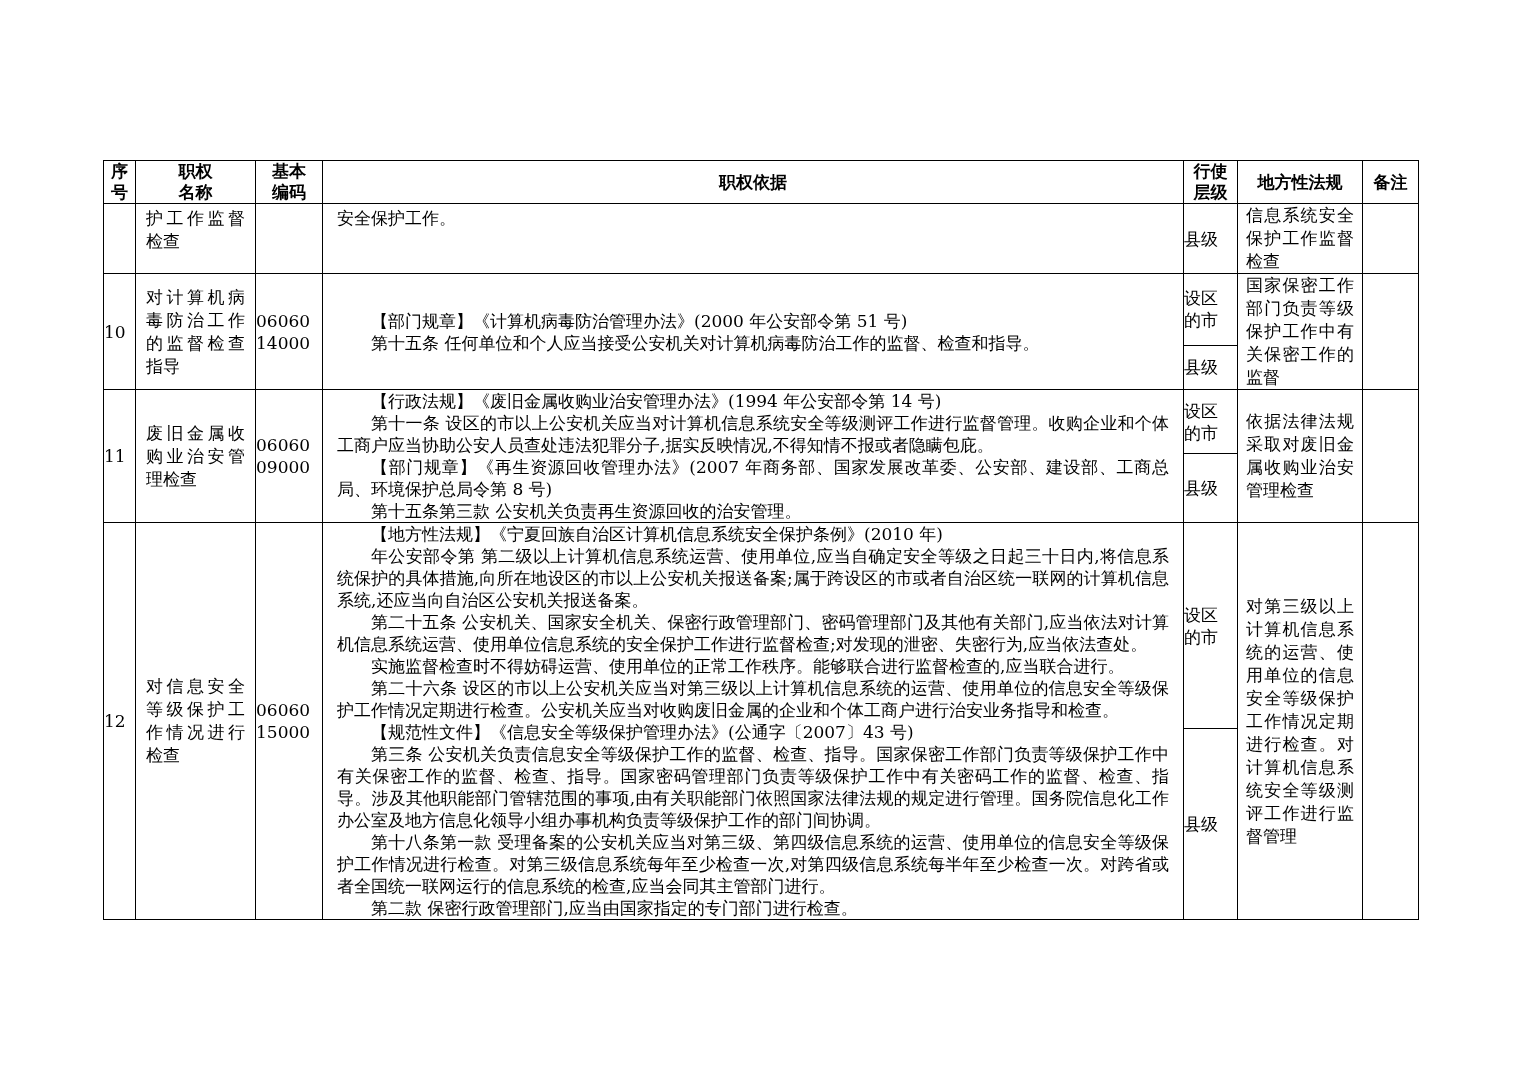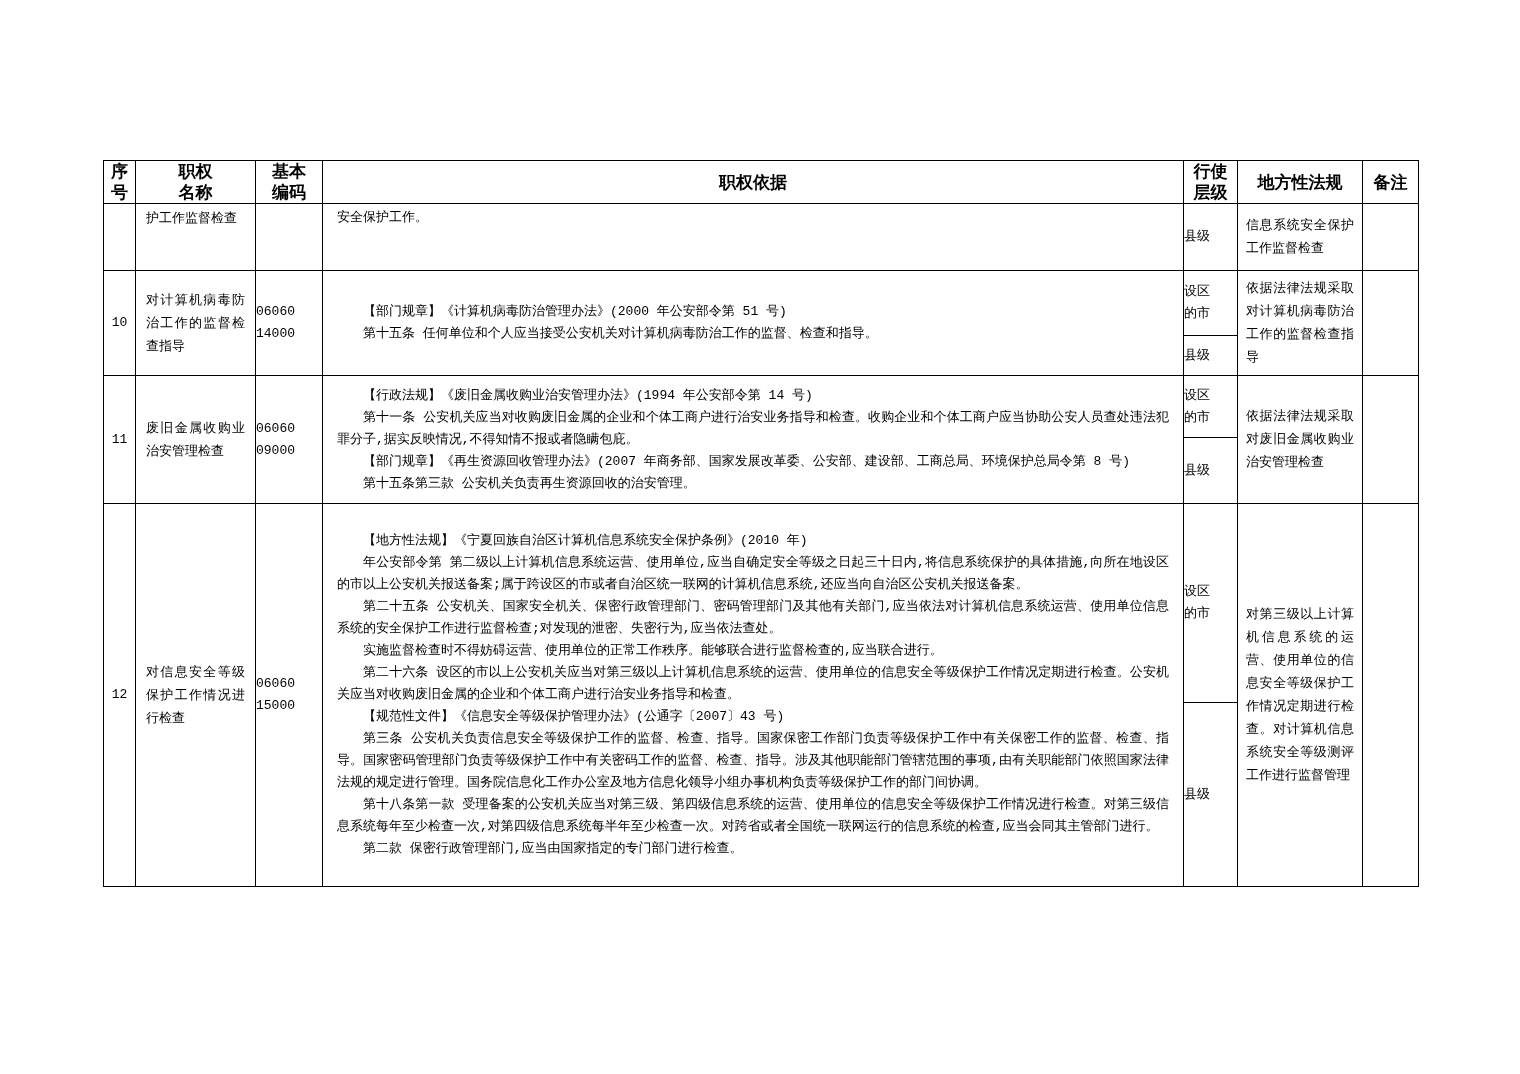--- a/index.html
+++ b/index.html
@@ -10,40 +10,39 @@
   }
   table.doc {
     position: absolute; left: 103px; top: 160px;
     width: 1316px;
     border-collapse: collapse; table-layout: fixed;
     background: #fff;
   }
   td, th {
     border: 1.5px solid #000;
     vertical-align: middle;
-    font-size: 13px; line-height: 22px;
+    font-size: 17px; line-height: 22px;
     overflow: hidden;
-    font-family: Liberation Mono, monospace;
   }
   th {
     font-family: "DejaVu Sans", "Liberation Sans", sans-serif;
     font-weight: bold; text-align: center;
     white-space: pre-line; font-size: 17px; line-height: 21px;
   }
   tr.hdr  { height: 43px; }
   tr.rp   { height: 67px; }
   tr.r10a { height: 65px; }
   tr.r10b { height: 40px; }
   tr.r11a { height: 62px; }
   tr.r11b { height: 66px; }
   tr.r12a { height: 199px; }
   tr.r12b { height: 184px; }
 
   .pre { white-space: pre-line; text-align: center; }
-  .c-no { text-align: center; }
+  .c-no { }
   .c-name { padding: 0 10px; }
   .c-name .just, .c-content .just {
     text-align: justify; text-justify: inter-character; line-height: 23px;
   }
   .c-code { text-align: left; }
   .c-basis { padding: 0 14px; }
   .c-basis p {
     text-indent: 2em; text-align: justify; text-justify: inter-character;
   }
   .c-basis p.noind { text-indent: 0; }
@@ -105,38 +104,38 @@
     </td>
     <td class="c-code pre" rowspan="2">06060
 14000</td>
     <td class="c-basis" rowspan="2">
       <p>【部门规章】《计算机病毒防治管理办法》(2000 年公安部令第 51 号)</p>
       <p>第十五条 任何单位和个人应当接受公安机关对计算机病毒防治工作的监督、检查和指导。</p>
     </td>
     <td class="c-level pre">设区
 的市</td>
     <td class="c-content" rowspan="2">
-      <div class="just">依据法律法规采取对计算机病毒防治工作的监督检查指导</div>
+      <div class="just">国家保密工作部门负责等级保护工作中有关保密工作的监督</div>
     </td>
     <td class="c-note" rowspan="2"></td>
   </tr>
   <tr class="r10b">
     <td class="c-level pre">县级</td>
   </tr>
 
   <tr class="r11a">
     <td class="c-no" rowspan="2">11</td>
     <td class="c-name" rowspan="2">
       <div class="just">废旧金属收购业治安管理检查</div>
     </td>
     <td class="c-code pre" rowspan="2">06060
 09000</td>
     <td class="c-basis" rowspan="2">
       <p>【行政法规】《废旧金属收购业治安管理办法》(1994 年公安部令第 14 号)</p>
-      <p>第十一条 公安机关应当对收购废旧金属的企业和个体工商户进行治安业务指导和检查。收购企业和个体工商户应当协助公安人员查处违法犯罪分子,据实反映情况,不得知情不报或者隐瞒包庇。</p>
+      <p>第十一条 设区的市以上公安机关应当对计算机信息系统安全等级测评工作进行监督管理。收购企业和个体工商户应当协助公安人员查处违法犯罪分子,据实反映情况,不得知情不报或者隐瞒包庇。</p>
       <p>【部门规章】《再生资源回收管理办法》(2007 年商务部、国家发展改革委、公安部、建设部、工商总局、环境保护总局令第 8 号)</p>
       <p>第十五条第三款 公安机关负责再生资源回收的治安管理。</p>
     </td>
     <td class="c-level pre">设区
 的市</td>
     <td class="c-content" rowspan="2">
       <div class="just">依据法律法规采取对废旧金属收购业治安管理检查</div>
     </td>
     <td class="c-note" rowspan="2"></td>
   </tr>

